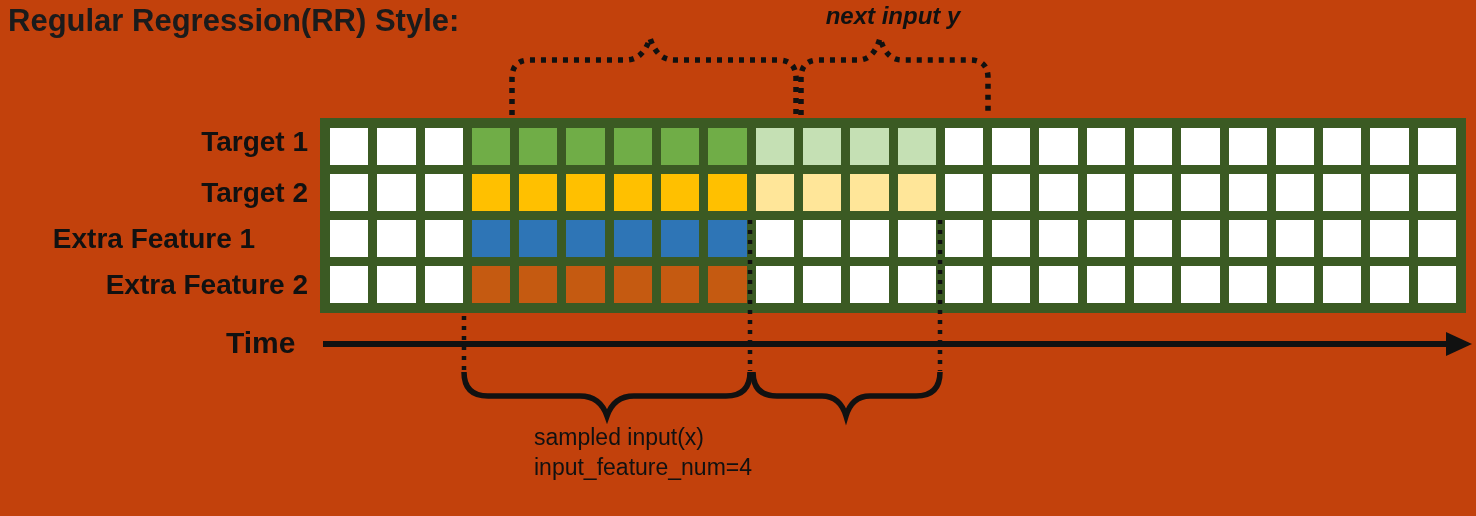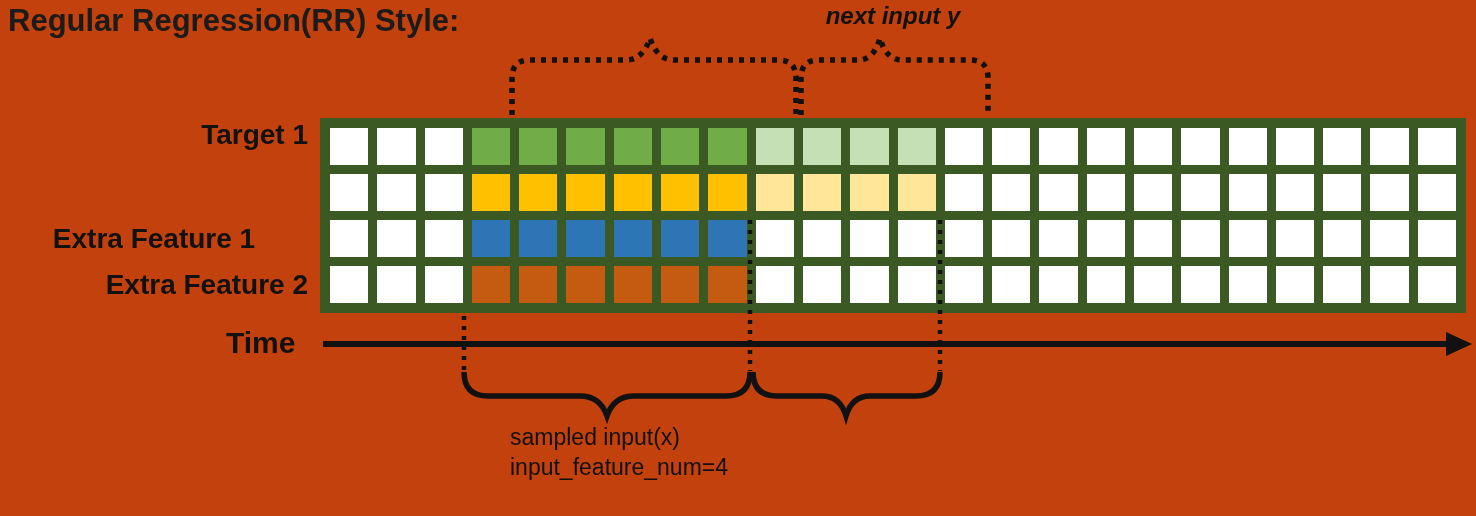--- a/index.html
+++ b/index.html
@@ -8,21 +8,21 @@
     font-family:"Liberation Sans", sans-serif; color:#111; overflow:hidden;
   }
   .title {
     position:absolute; left:8px; top:3px;
     font-size:31px; font-weight:bold; color:#1b1b1b; white-space:nowrap;
   }
   .row-label {
     position:absolute; left:0; width:308px; text-align:right;
     font-size:28px; font-weight:bold; line-height:31px; white-space:nowrap;
   }
-  .row-label.r0 { top:119px; }
+  .row-label.r0 { top:126px; }
   .row-label.r1 { top:177px; }
   .row-label.r2 { top:223px;text-align:center; }
   .row-label.r3 { top:269px; }
   .sample-grid {
     position:absolute; left:320px; top:118px; width:1146px; height:195px;
     box-sizing:border-box; padding:10px;
     display:grid; grid-template-columns:repeat(24, 1fr); grid-template-rows:repeat(4, 1fr);
     gap:9px;
   }
   .cell { width:100%; height:100%; }
@@ -32,35 +32,36 @@
     font-size:24px; font-style:italic; font-weight:600; white-space:nowrap;
   }
   .brace-label.x { left:530px; }
   .brace-label.y { left:768px; }
   .time-label {
     position:absolute; left:226px; top:326px;
     font-size:30px; font-weight:bold; white-space:nowrap;
   }
   .note {
     position:absolute; top:422px; font-size:23px; line-height:30px;
-    font-weight:normal; white-space:nowrap;
+    font-weight:normal; white-space:nowrap;margin-left:24px;
   }
   .note.left { left:510px; }
   .note.right { left:765px; }
 </style>
 </head>
 <body>
 
 <div class="canvas">
 
   <div class="title">Regular Regression(RR) Style:</div>
 
   <div class="brace-label y">next input y</div>
 
   <div class="row-label r0">Target 1</div>
+  <div class="row-label r1">Target 2</div>
   <div class="row-label r2">Extra Feature 1</div>
   <div class="row-label r3">Extra Feature 2</div>
 
   <div class="sample-grid" style="background: rgb(59, 90, 35);">
       <div class="cell" style="background: rgb(255, 255, 255);"></div>
       <div class="cell" style="background: rgb(255, 255, 255);"></div>
       <div class="cell" style="background: rgb(255, 255, 255);"></div>
       <div class="cell" style="background: rgb(112, 173, 71);"></div>
       <div class="cell" style="background: rgb(112, 173, 71);"></div>
       <div class="cell" style="background: rgb(112, 173, 71);"></div>

